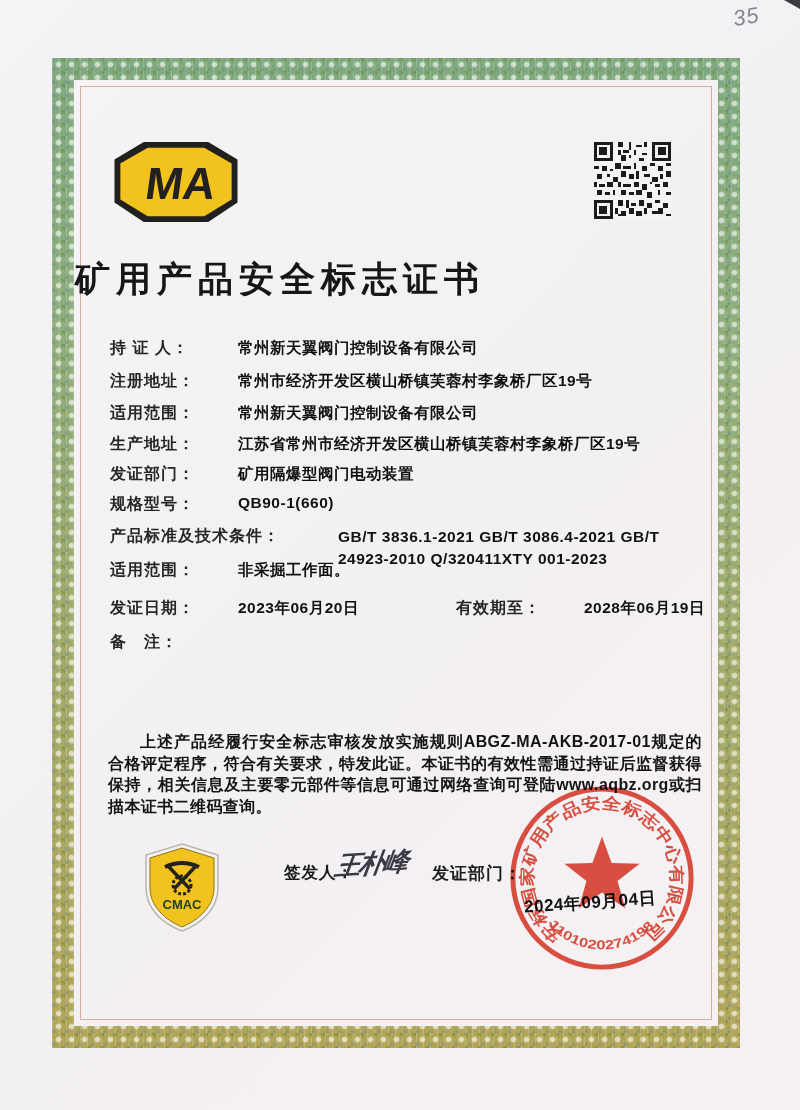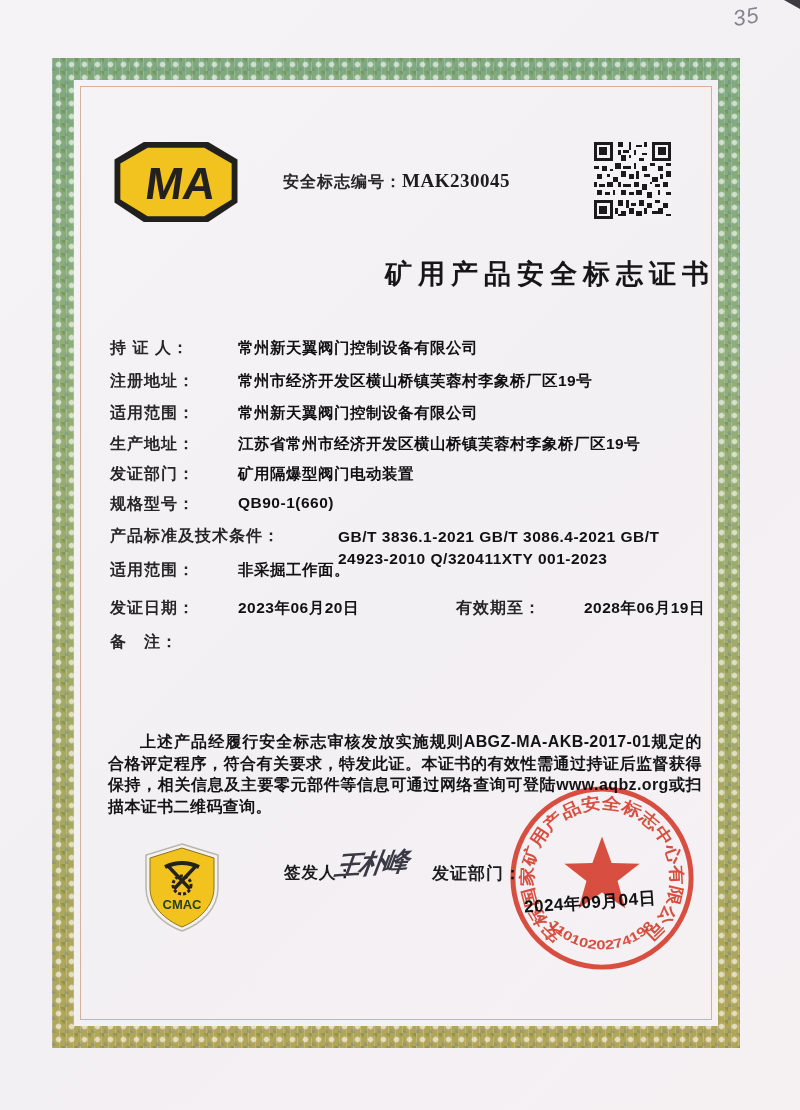--- a/index.html
+++ b/index.html
@@ -35,22 +35,22 @@
 
   
   .ma-logo{position:absolute;left:112px;top:141px;width:128px;height:82px;}
   .cert-no{position:absolute;left:283px;top:170px;font-size:17px;font-weight:bold;color:#1d1d1d;}
   .cert-no .lbl{font-family:"Liberation Sans",sans-serif;letter-spacing:1px;}
   .cert-no .num{font-family:"Liberation Serif","DejaVu Serif",serif;font-weight:600;font-size:19px;letter-spacing:.5px;}
   .qr{position:absolute;left:594px;top:142px;width:77px;height:77px;}
 
   
   .title{
-    position:absolute;left:75px;top:256px;width:640px;text-align:right;
-    font-size:27px;font-weight:900;color:#161616;letter-spacing:6px;
+    position:absolute;left:75px;top:256px;width:640px;text-align:left;
+    font-size:35px;font-weight:900;color:#161616;letter-spacing:6px;
     font-family:"Liberation Sans","DejaVu Sans",sans-serif;
   }
 
   
   .row{position:absolute;left:110px;width:600px;display:flex;align-items:flex-start;gap:28px;}
   .lbl{flex:0 0 100px;font-size:16px;font-weight:bold;color:#262626;letter-spacing:1px;white-space:nowrap;}
   .val{font-size:15.5px;font-weight:bold;color:#111;letter-spacing:.5px;}
   .lbl-wide{flex:0 0 200px;}
   .val-std{width:408px;line-height:22px;}
   .val-date{flex:0 0 190px;}
@@ -94,23 +94,20 @@
   <div class="ma-logo">
     <svg width="128" height="82" viewBox="0 0 130 84">
       <polygon points="32,1 98,1 128,19 128,63 98,83 32,83 2,63 2,19" fill="#20201e"></polygon>
       <polygon points="36,7 94,7 122,23 122,60 94,77 36,77 8,60 8,23" fill="#f2c21e"></polygon>
       <g transform="skewX(-8)">
         <text x="76" y="59" text-anchor="middle" font-family="Liberation Sans, sans-serif" font-size="46" font-weight="900" fill="#22211f">MA</text>
       </g>
     </svg>
   </div>
 
-  <div class="cert-no">
-    <span class="lbl">安全标志编号：</span><span class="num">MAK230045</span>
-  </div>
 
   <div class="qr">
     <svg width="77" height="77" viewBox="0 0 29 29" shape-rendering="crispEdges">
       <rect width="29" height="29" fill="#f6f3f6"></rect>
       <g fill="#1b1b1b">
         <rect x="0" y="0" width="7" height="7"></rect>
           <rect x="1" y="1" width="5" height="5" fill="#f6f3f6"></rect>
           <rect x="2" y="2" width="3" height="3"></rect>
         <rect x="22" y="0" width="7" height="7"></rect>
           <rect x="23" y="1" width="5" height="5" fill="#f6f3f6"></rect>

